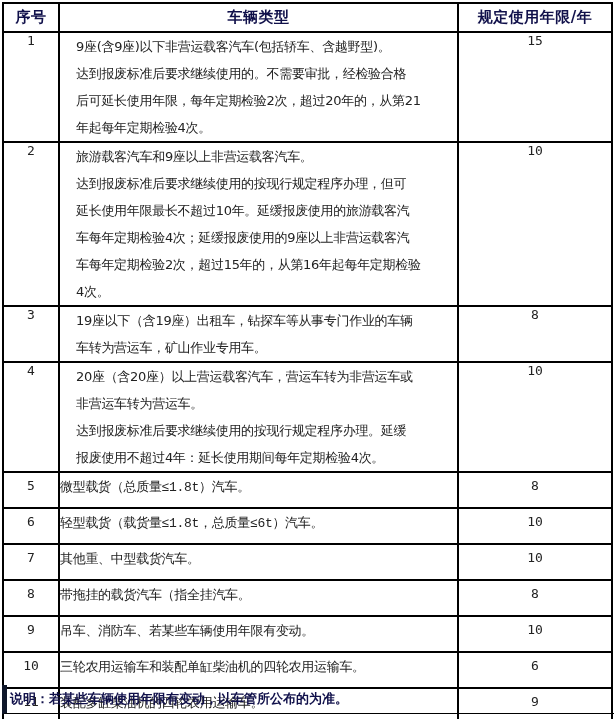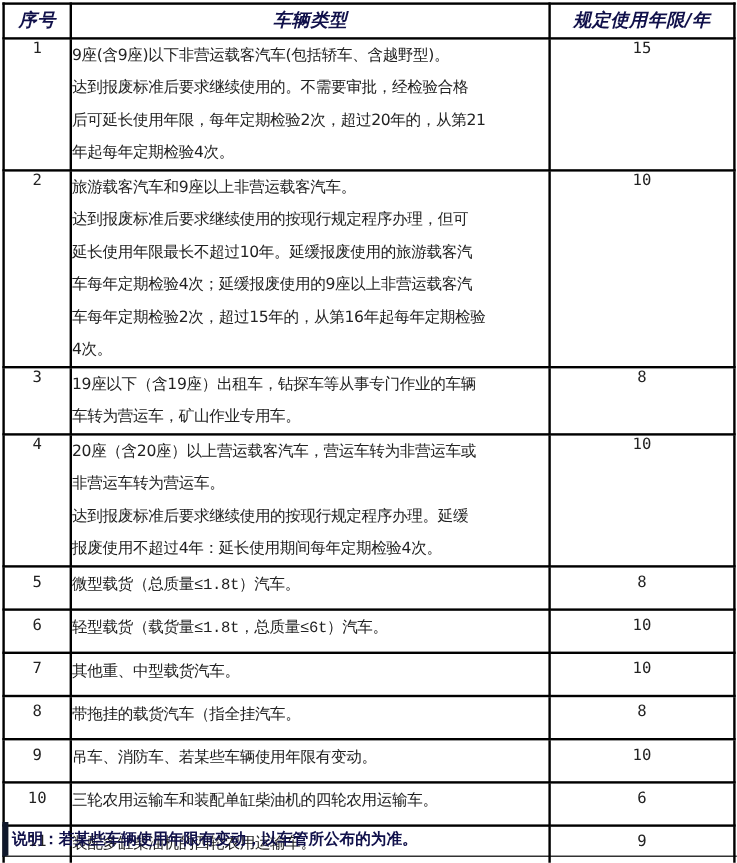--- a/index.html
+++ b/index.html
@@ -36,42 +36,41 @@
     col.c-type { width: 399px; }
     col.c-years { width: 154px; }
     th {
       height: 27px;
       font-weight: bold;
       font-size: 15px;
       color: #10104a;
       text-align: center;
       vertical-align: middle !important;
       letter-spacing: 0.5px;
-      font-style: italic;
     }
     td.no, td.years {
       text-align: center;
       font-family: "DejaVu Sans Mono", "Liberation Mono", monospace;
       font-size: 13px;
       padding-top: 6px;
       color: #222;
     }
     td.desc {
       font-size: 13px;
       line-height: 27px;
       padding: 1px 2px 1px 2px;
       color: #222;
       letter-spacing: -0.3px;
     }
     td.desc.single {
       line-height: 25px;
       padding-top: 2px;
       font-family: Liberation Mono, monospace;
     }
-    td.desc .line { display: block; }
+    td.desc .line { display: block; padding-left: 16px; }
     tr.r1 td { height: 105px; }
     tr.r2 td { height: 160px; }
     tr.r3 td { height: 54px; }
     tr.r4 td { height: 108px; }
     tr.rs td { height: 29px; }
     td.years.single-pad, td.no.single-pad { padding-top: 5px; }
     .footer {
       position: absolute;
       left: 2px;
       top: 685px;

